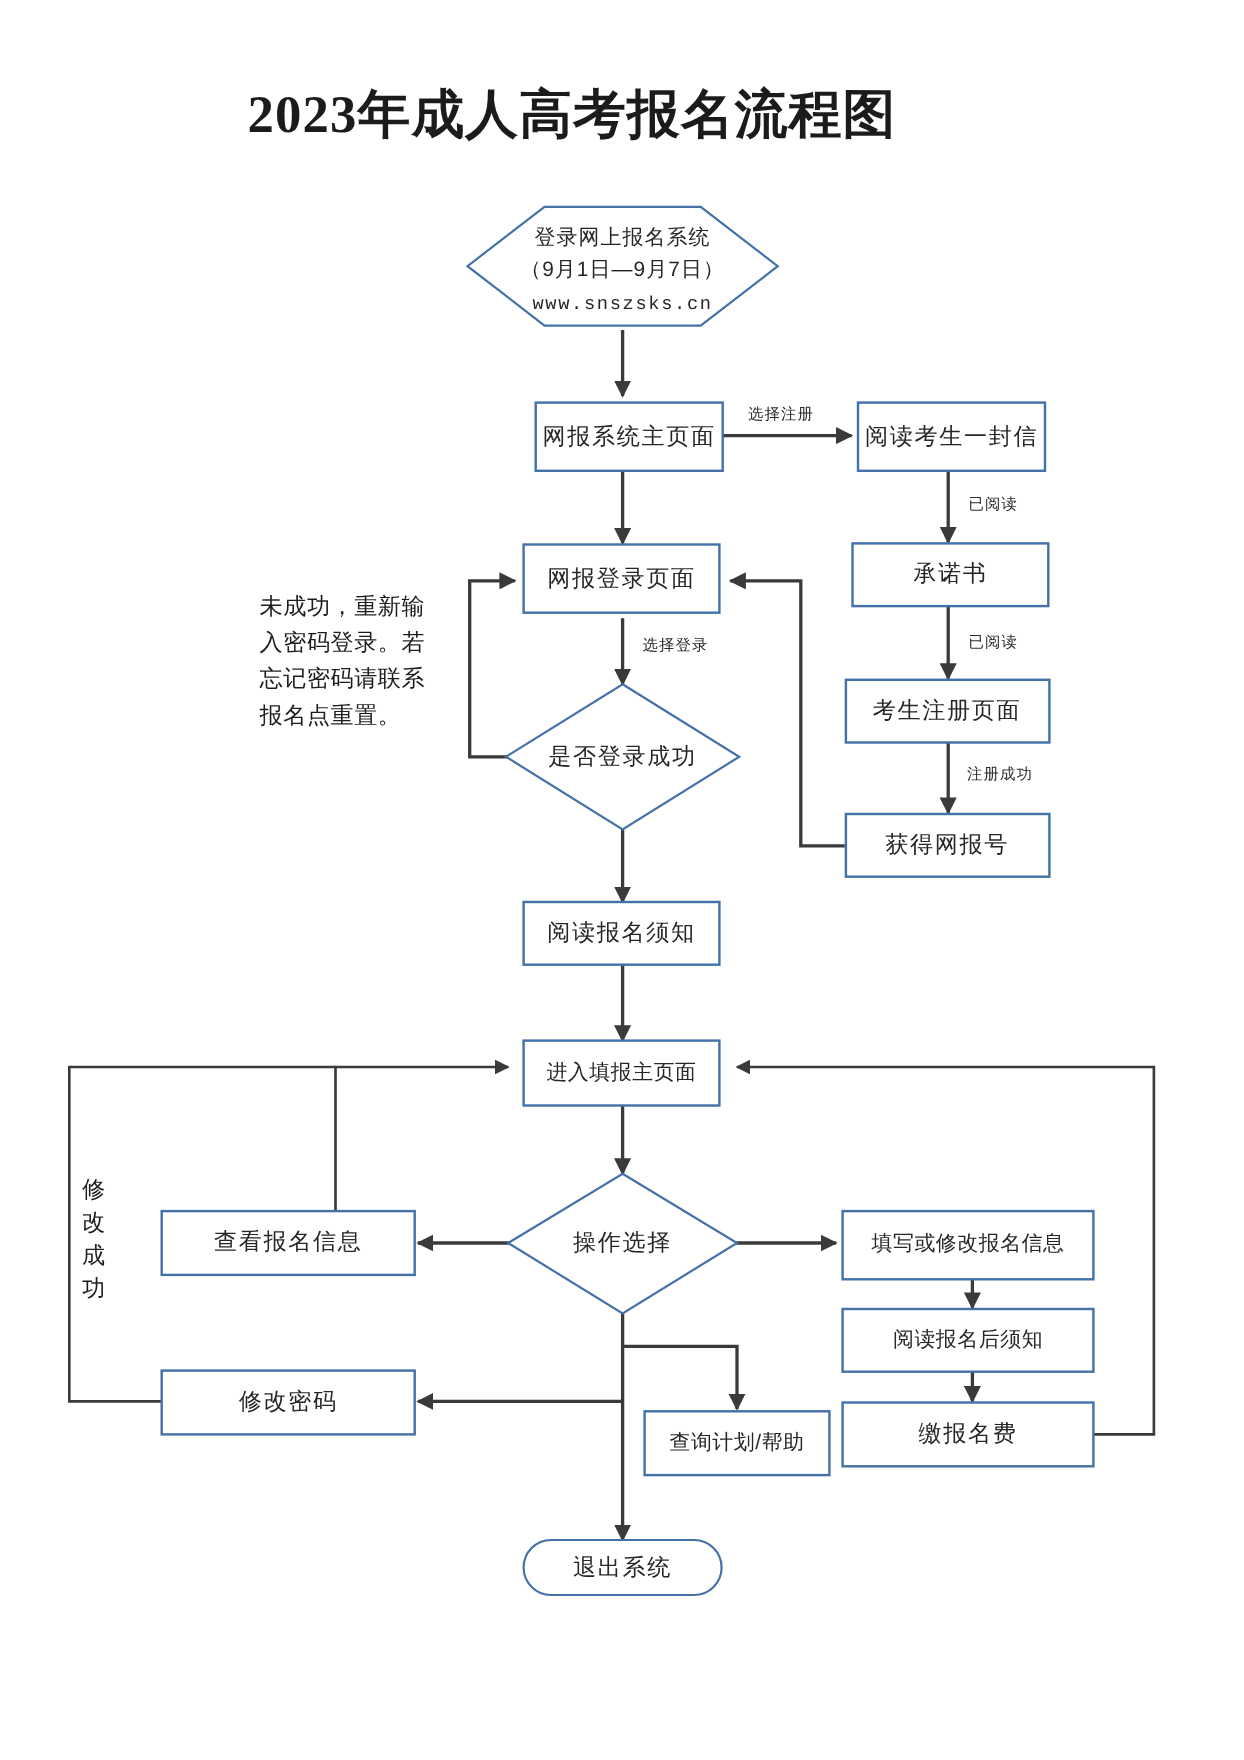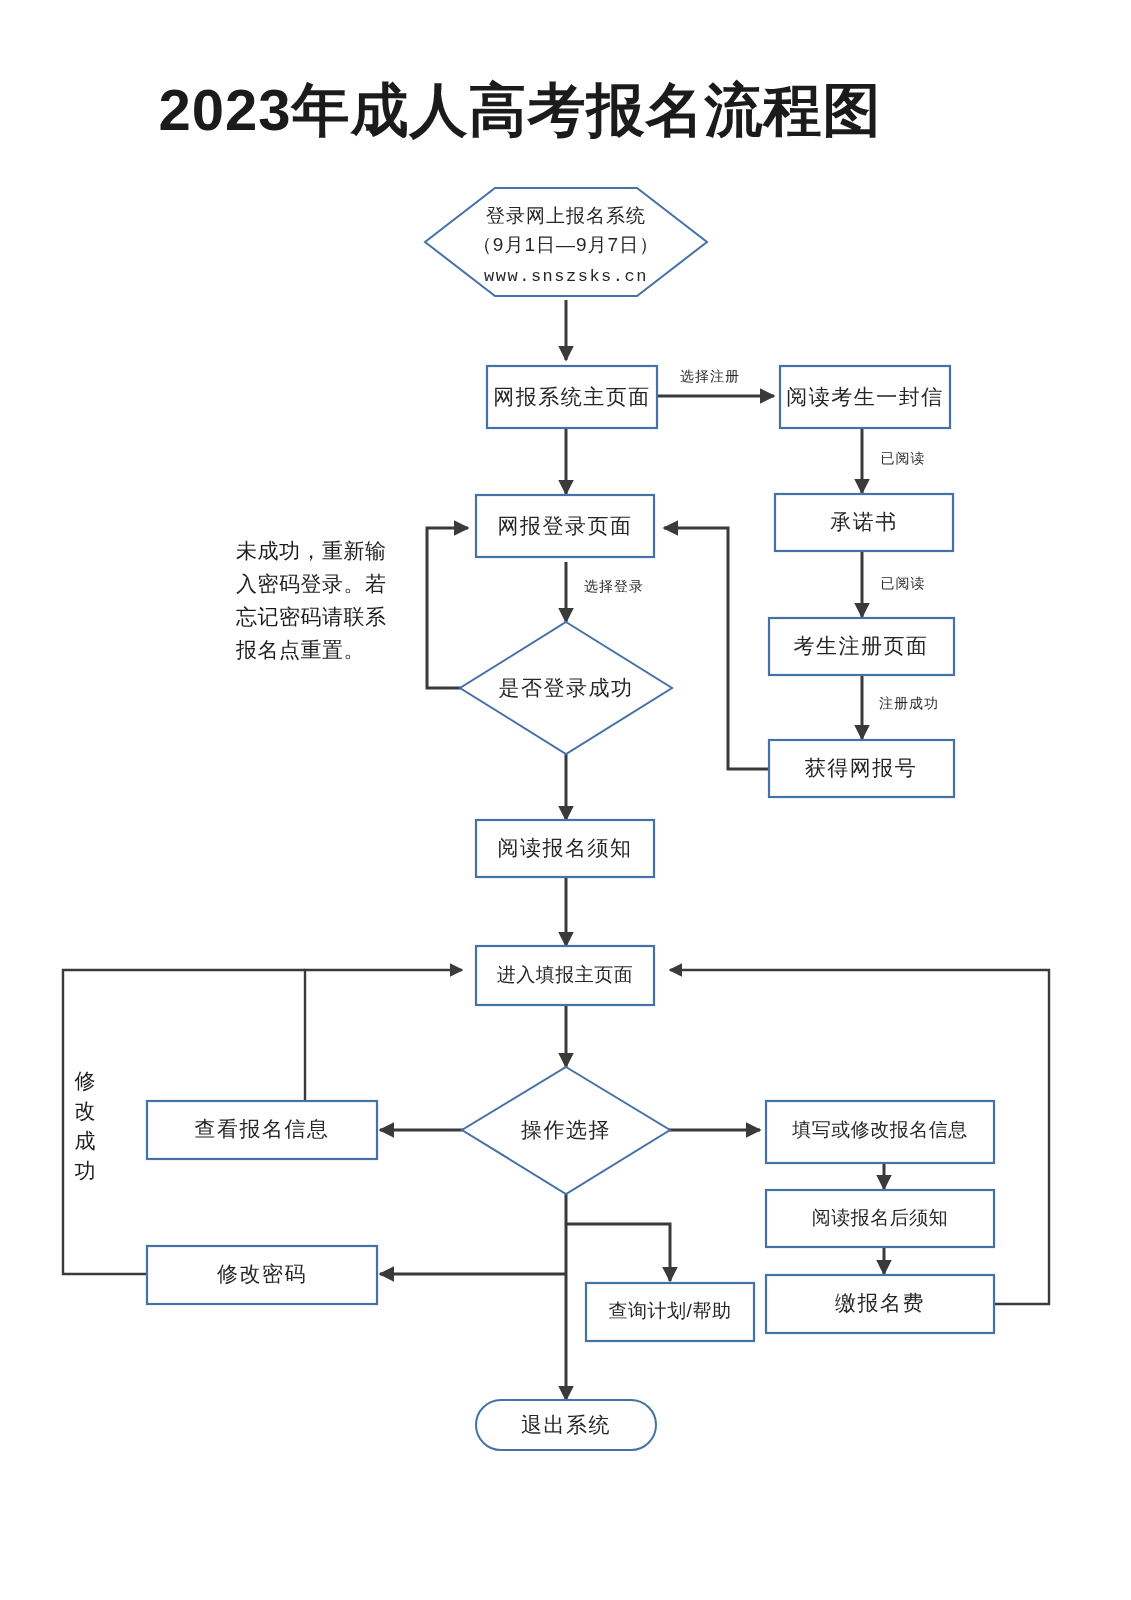--- a/index.html
+++ b/index.html
@@ -19,23 +19,23 @@
     width: 1131px;
     height: 1600px;
     background: #ffffff;
   }
   #chart-title {
     position: absolute;
     left: 0;
     top: 72px;
     width: 1040px;
     text-align: center;
-    font-family: Liberation Sans, sans-serif;
+    font-family: Liberation Serif, serif;
     font-weight: bold;
-    font-size: 58px;
+    font-size: 48px;
     letter-spacing: 1px;
     color: #1b1b1b;
   }
   svg.flow {
     position: absolute;
     left: 0;
     top: 0;
   }
   .node-box {
     fill: #ffffff;

